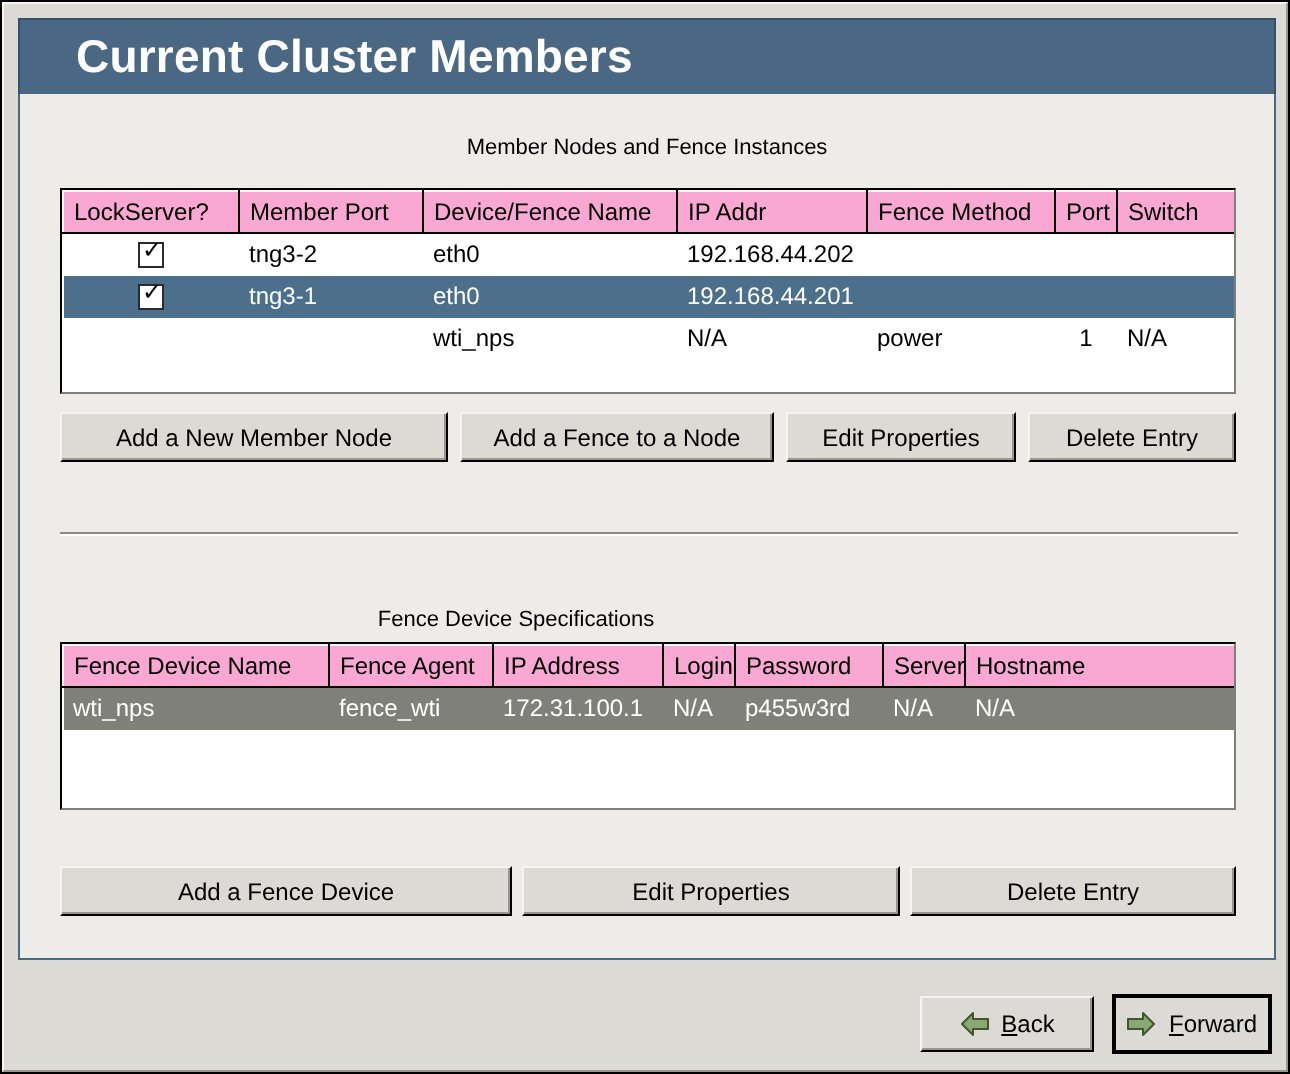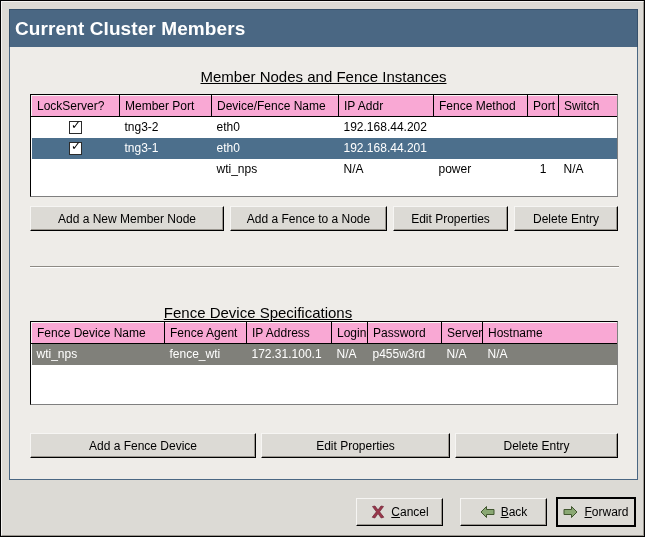--- a/index.html
+++ b/index.html
@@ -41,44 +41,43 @@
     background: #4a6783;
     border-left: 1px solid #36506a;
     border-top: 1px solid #36506a;
     border-right: 1px solid #36506a;
     box-sizing: border-box;
     display: flex;
     align-items: center;
   }
   #titlebar .title-text {
     color: #ffffff;
-    font-size: 19px;
+    font-size: 23px;
     font-weight: bold;
-    padding-left: 5px;
+    padding-left: 28px;
     letter-spacing: 0.1px;
   }
 
   
   #content-panel {
     position: absolute;
     left: 7px;
     top: 45px;
     width: 629px;
     height: 433px;
     background: #eeece8;
     border: 1px solid #4a6783;
     border-top: none;
     box-sizing: border-box;
   }
 
   .section-caption {
     text-align: center;
-    font-size: 15px;
+    font-size: 11px;
     color: #000000;
-    text-decoration: underline;
   }
 
   
   .table-frame {
     background: #ffffff;
     border: 1px solid #000000;
     border-right-color: #7f7f7f;
     border-bottom-color: #7f7f7f;
     box-sizing: border-box;
     overflow: hidden;
@@ -319,28 +318,20 @@
       <span class="lbl">Edit Properties</span>
     </div>
     <div class="btn" style="position:absolute;left:445px;top:386px;width:163px;">
       <span class="lbl">Delete Entry</span>
     </div>
 
   </div>
 
   <div id="bottom-bar">
 
-    <div class="btn" style="position:absolute;left:354px;top:10px;width:87px;height:28px;">
-      <span class="btn-icon">
-        <svg width="16" height="14" viewBox="0 0 16 14">
-          <path d="M2.5 1.5 L5 1 L8 5 L11 1 L13.5 1.5 L9.6 6.8 L13.8 12.2 L11.2 13 L8 8.6 L4.8 13 L2.2 12.2 L6.4 6.8 Z" fill="#99364a" stroke="#6d2133" stroke-width="0.7"></path>
-        </svg>
-      </span>
-      <span class="lbl"><u>C</u>ancel</span>
-    </div>
 
     <div class="btn" style="position:absolute;left:458px;top:10px;width:87px;height:28px;">
       <span class="btn-icon">
         <svg width="16" height="14" viewBox="0 0 16 14">
           <path d="M6.5 1.5 L6.5 4.5 L14 4.5 L14 9.5 L6.5 9.5 L6.5 12.5 L1 7 Z" fill="#8aa873" stroke="#41562f" stroke-width="1" stroke-linejoin="round"></path>
         </svg>
       </span>
       <span class="lbl"><u>B</u>ack</span>
     </div>
 

